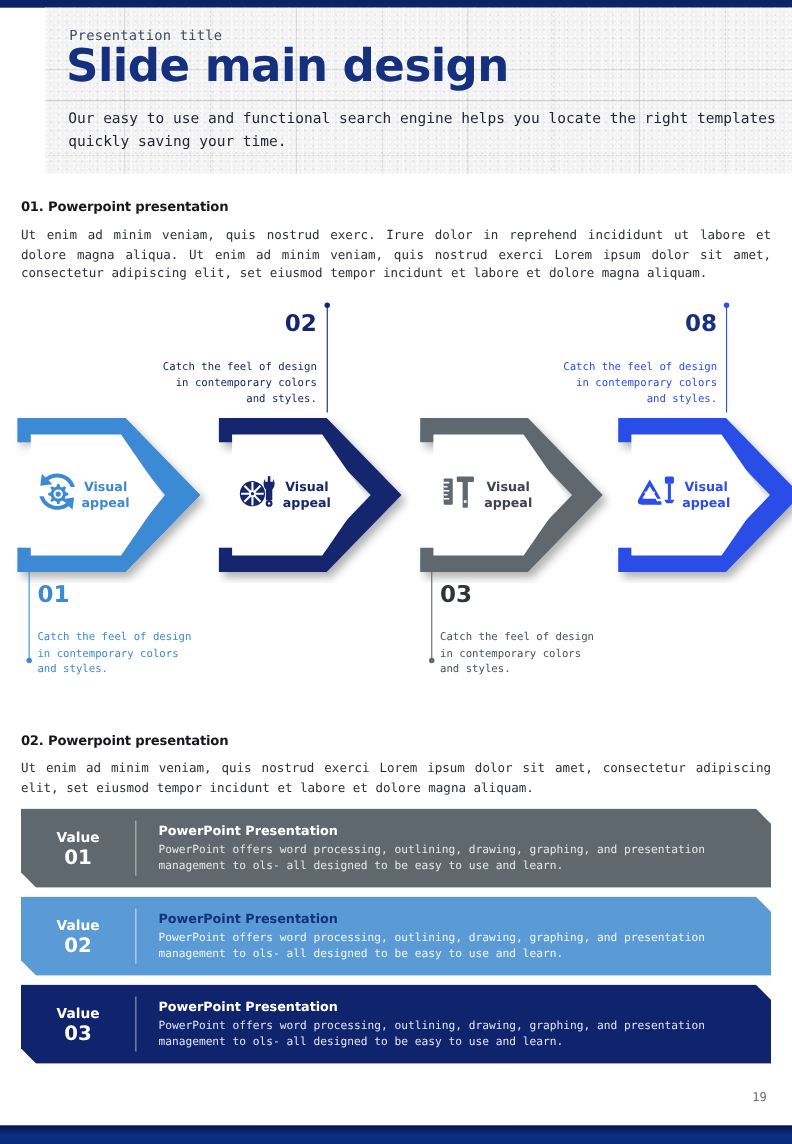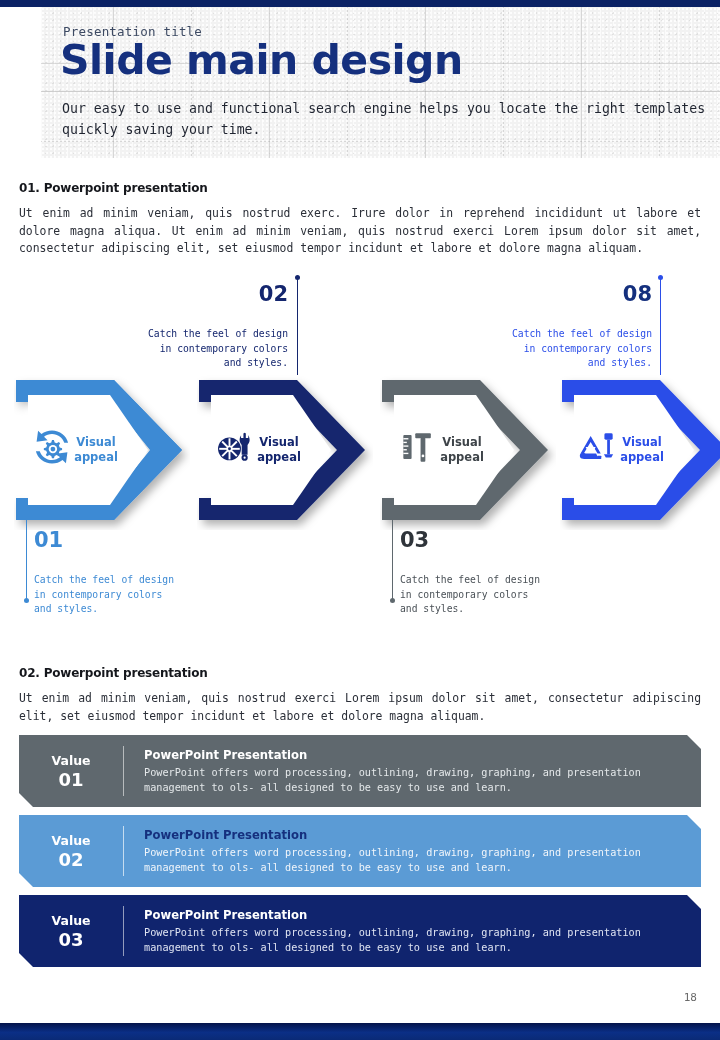--- a/index.html
+++ b/index.html
@@ -303,15 +303,15 @@
         <div class="n" style="color:#ffffff;">03</div>
       </div>
       <div class="bar-div" style="background:rgba(255,255,255,.55);"></div>
       <div class="bar-body">
         <div class="bar-title" style="color:#ffffff;">PowerPoint Presentation</div>
         <div class="bar-desc" style="color:#dfe4f2;">PowerPoint offers word processing, outlining, drawing, graphing, and presentation management to ols- all designed to be easy to use and learn.</div>
       </div>
     </div>
   </div>
 
-  <div class="pageno">18</div>
+  <div class="pageno">19</div>
   <div class="botbar"></div>
 </div>
 
 </body></html>

